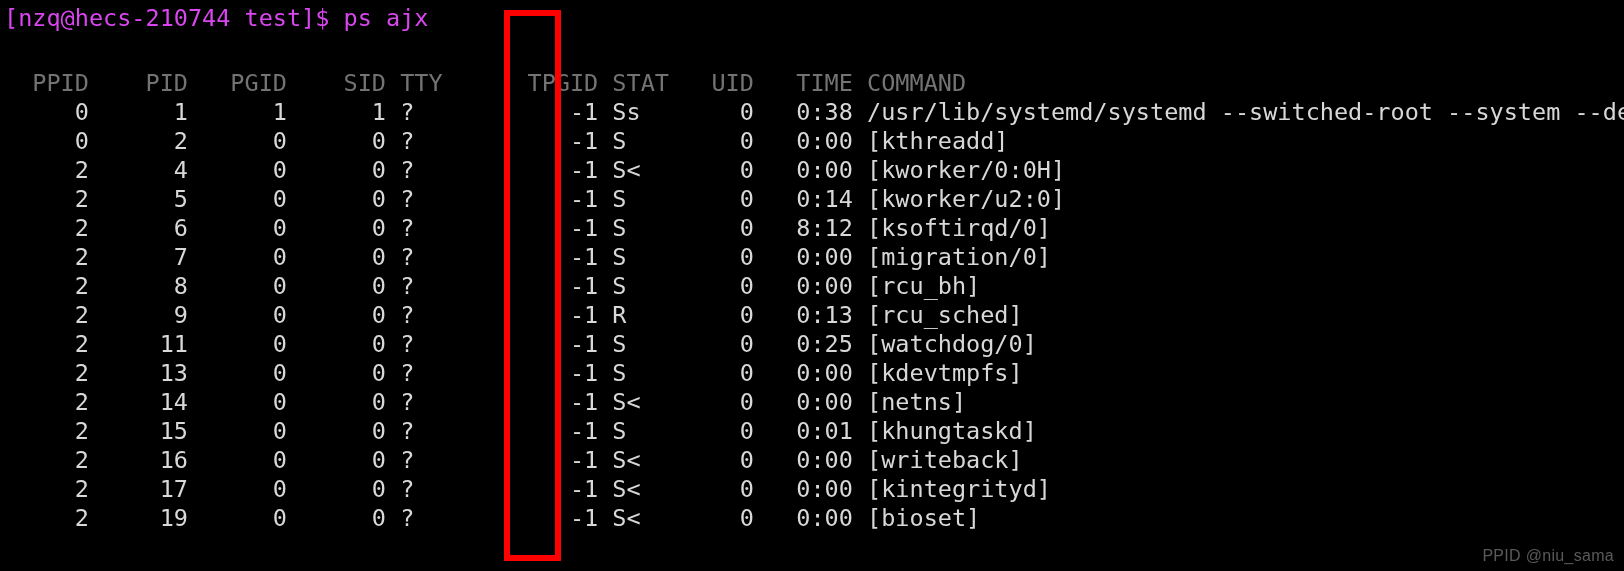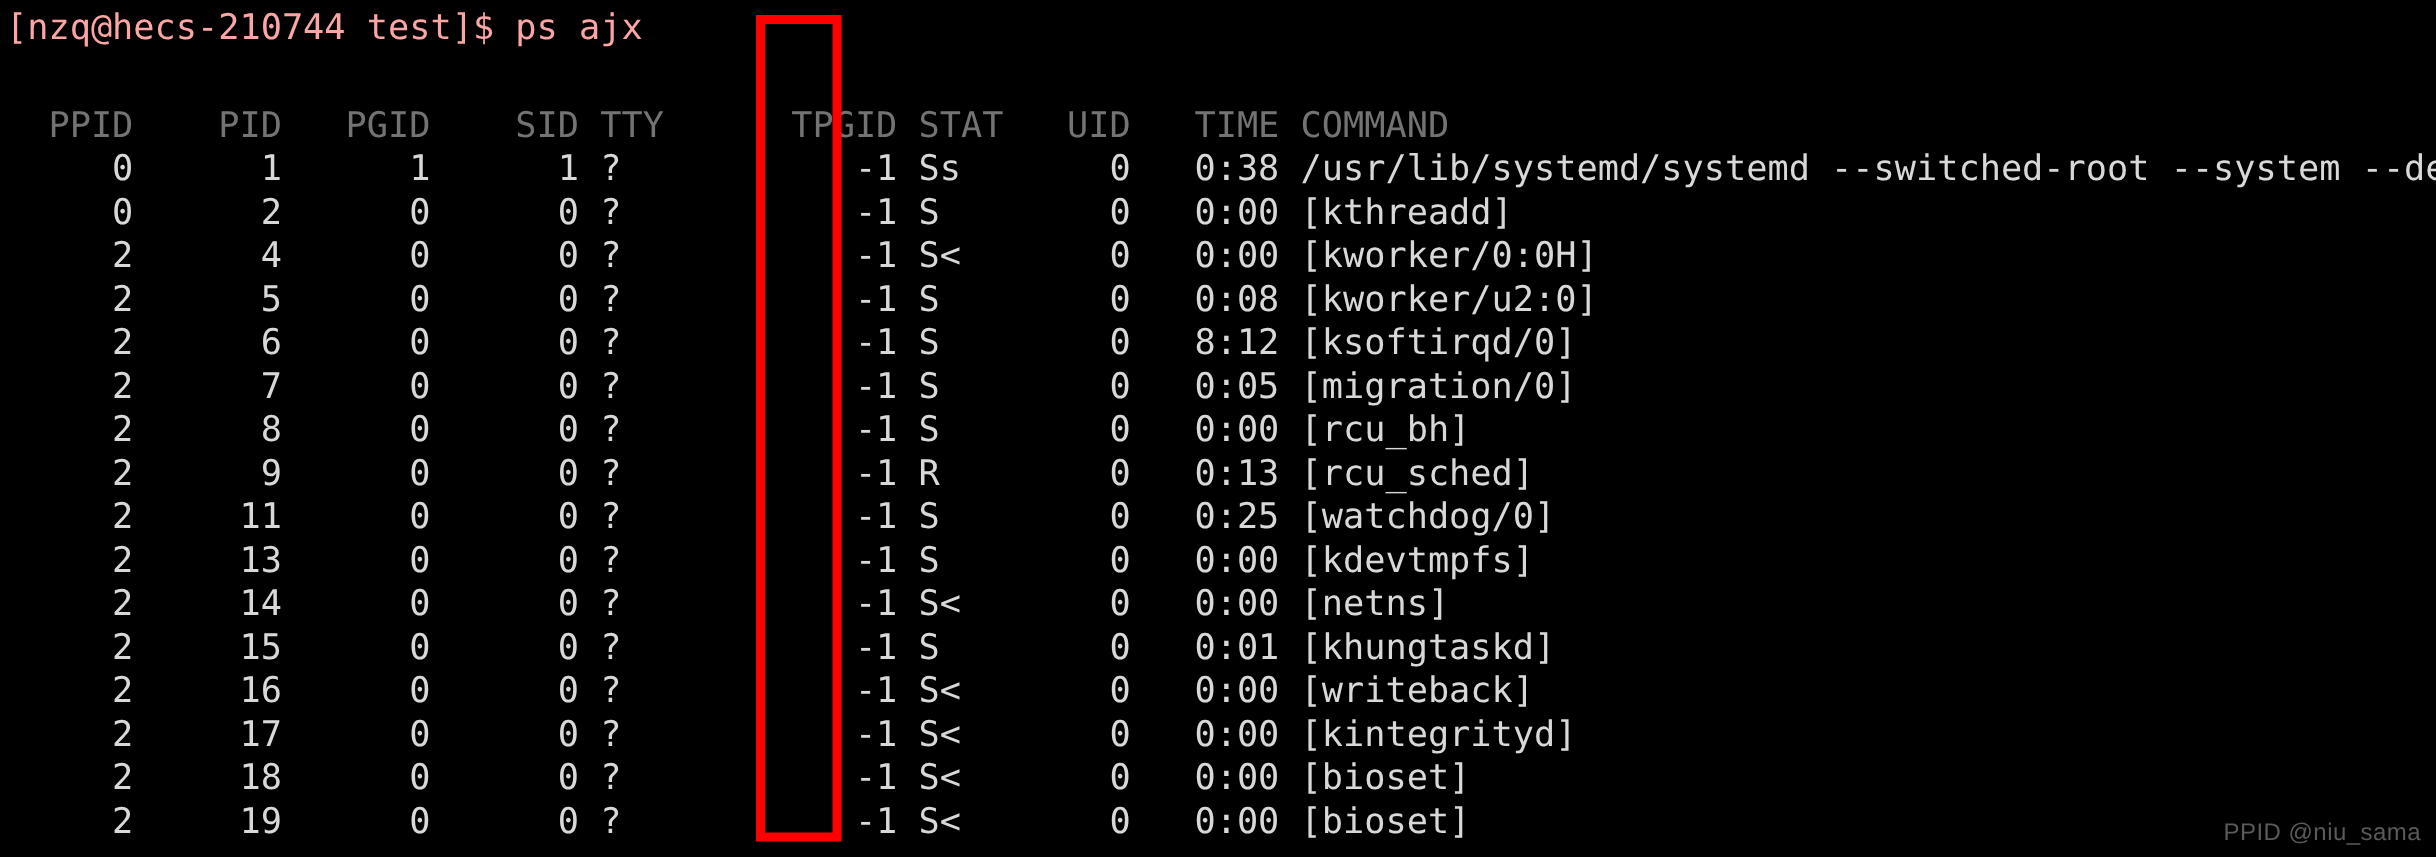--- a/index.html
+++ b/index.html
@@ -25,21 +25,21 @@
     height: 29px;
     line-height: 29px;
     font-size: 23.5px;
     letter-spacing: 0;
     white-space: pre;
     color: #d8d8d8;
     padding-left: 4px;
     font-family: "DejaVu Sans Mono", "Liberation Mono", monospace;
   }
   .prompt-line {
-    color: #fca5a5;
+    color: #d946ef;
   }
   .header-line {
     color: #737373;
     margin-top: 36px;
   }
   .row-line {
     color: #d8d8d8;
   }
   #highlight-box {
     position: absolute;
@@ -68,32 +68,31 @@
 <div id="terminal" style="background: rgb(0, 0, 0);">
 
   <div class="line prompt-line">[nzq@hecs-210744 test]$ ps ajx</div>
 
   <div class="line header-line">  PPID    PID   PGID    SID TTY      TPGID STAT   UID   TIME COMMAND</div>
 
   <div id="rows-container">
       <div class="line row-line">     0      1      1      1 ?           -1 Ss       0   0:38 /usr/lib/systemd/systemd --switched-root --system --deserialize 22</div>
       <div class="line row-line">     0      2      0      0 ?           -1 S        0   0:00 [kthreadd]</div>
       <div class="line row-line">     2      4      0      0 ?           -1 S&lt;       0   0:00 [kworker/0:0H]</div>
-      <div class="line row-line">     2      5      0      0 ?           -1 S        0   0:08 [kworker/u2:0]</div>
+      <div class="line row-line">     2      5      0      0 ?           -1 S        0   0:14 [kworker/u2:0]</div>
       <div class="line row-line">     2      6      0      0 ?           -1 S        0   8:12 [ksoftirqd/0]</div>
-      <div class="line row-line">     2      7      0      0 ?           -1 S        0   0:05 [migration/0]</div>
+      <div class="line row-line">     2      7      0      0 ?           -1 S        0   0:00 [migration/0]</div>
       <div class="line row-line">     2      8      0      0 ?           -1 S        0   0:00 [rcu_bh]</div>
       <div class="line row-line">     2      9      0      0 ?           -1 R        0   0:13 [rcu_sched]</div>
       <div class="line row-line">     2     11      0      0 ?           -1 S        0   0:25 [watchdog/0]</div>
       <div class="line row-line">     2     13      0      0 ?           -1 S        0   0:00 [kdevtmpfs]</div>
       <div class="line row-line">     2     14      0      0 ?           -1 S&lt;       0   0:00 [netns]</div>
       <div class="line row-line">     2     15      0      0 ?           -1 S        0   0:01 [khungtaskd]</div>
       <div class="line row-line">     2     16      0      0 ?           -1 S&lt;       0   0:00 [writeback]</div>
       <div class="line row-line">     2     17      0      0 ?           -1 S&lt;       0   0:00 [kintegrityd]</div>
-      <div class="line row-line">     2     18      0      0 ?           -1 S&lt;       0   0:00 [bioset]</div>
       <div class="line row-line">     2     19      0      0 ?           -1 S&lt;       0   0:00 [bioset]</div>
     </div>
 
   <div id="highlight-box" style="border-color: rgb(255, 0, 0);"></div>
 
   <div id="watermark" style="color: rgb(90, 90, 90);">PPID @niu_sama</div>
 
 </div>
 
 </body></html>

